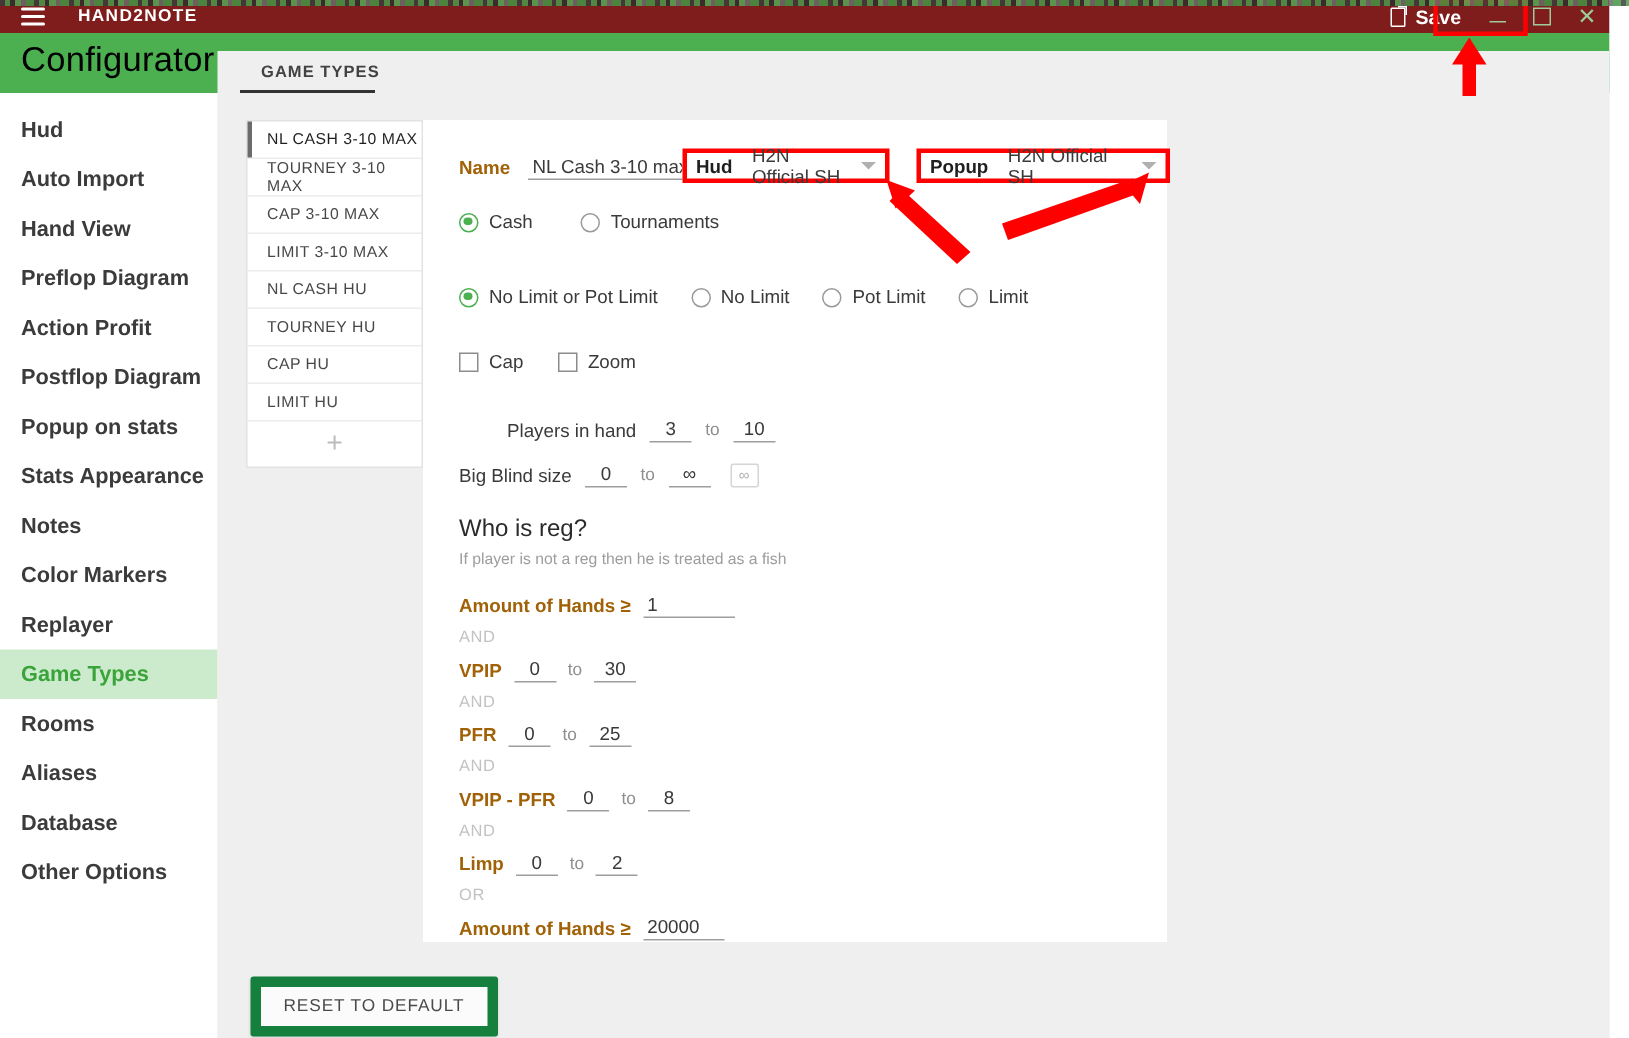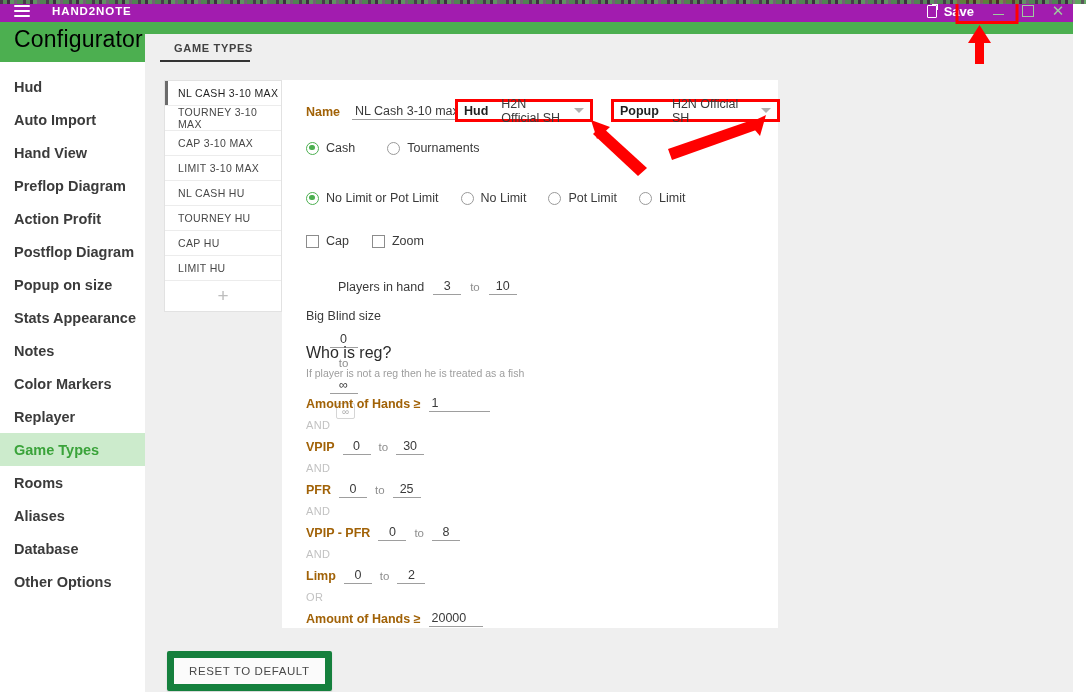--- a/index.html
+++ b/index.html
@@ -16,21 +16,21 @@
       repeating-linear-gradient(90deg,
         #3c3c3c 0px,#3c3c3c 3px,#4a9a4a 3px,#4a9a4a 7px,
         #2f2f2f 7px,#2f2f2f 10px,#55a855 10px,#55a855 14px,
         #6b6b6b 14px,#6b6b6b 17px,#439543 17px,#439543 23px);
     opacity:.85;z-index:40;pointer-events:none;}
 
   
   .app-window{position:absolute;left:0;top:0;width:1073px;height:692px;background:#efefef;overflow:hidden;}
 
   
-  .titlebar{position:absolute;left:0;top:0;width:1073px;height:22px;background:#a21caf;
+  .titlebar{position:absolute;left:0;top:0;width:1073px;height:22px;background:#7f1d1d;
     display:flex;align-items:center;}
   .hamburger{width:16px;height:12px;margin-left:14px;display:flex;flex-direction:column;
     justify-content:space-between;cursor:pointer;}
   .hamburger i{display:block;height:2px;background:#ffffff;border-radius:1px;}
   .app-title{margin-left:22px;color:#ffffff;font-size:11.5px;font-weight:bold;letter-spacing:.9px;}
   .titlebar-spacer{flex:1;}
   .save-btn{position:relative;display:flex;align-items:center;gap:6px;
     padding:2px 9px;color:#ffffff;font-size:13px;font-weight:bold;cursor:pointer;}
   .save-icon{display:inline-block;width:11px;height:13px;position:relative;}
   .save-icon:before{content:"";position:absolute;left:0;top:0;width:8px;height:11px;
@@ -104,21 +104,21 @@
     border-radius:50%;background:#4caf50;}
   .cbox{width:13px;height:13px;border:1.6px solid #8c8c8c;box-sizing:border-box;cursor:pointer;flex:none;}
   .opt{display:flex;align-items:center;gap:7px;cursor:pointer;}
   .opt span{font-size:12.5px;color:#3a3a3a;}
 
   .cash-row{position:absolute;left:24px;top:61px;display:flex;align-items:center;gap:32px;}
   .limit-row{position:absolute;left:24px;top:111px;display:flex;align-items:center;gap:22px;}
   .capzoom-row{position:absolute;left:24px;top:154px;display:flex;align-items:center;gap:23px;}
 
   .players-row{position:absolute;left:24px;top:199px;display:flex;align-items:center;gap:9px;margin-left:32px;}
-  .bb-row{position:absolute;left:24px;top:229px;display:flex;align-items:center;gap:9px;flex-direction:column;}
+  .bb-row{position:absolute;left:24px;top:229px;display:flex;align-items:center;gap:9px;}
   .to-txt{font-size:11.5px;color:#8e8e8e;}
   .inf-btn{width:17px;height:14px;border:1px solid #d5d5d5;border-radius:2px;color:#b0b0b0;
     font-size:10px;display:flex;align-items:center;justify-content:center;cursor:pointer;margin-left:4px;}
 
   .reg-title{position:absolute;left:24px;top:264px;font-size:16px;font-weight:normal;color:#2b2b2b;}
   .reg-sub{position:absolute;left:24px;top:287px;font-size:10.5px;color:#9d9d9d;}
 
   .stat-block{position:absolute;left:24px;top:313px;width:440px;}
   .stat-row{height:21.5px;display:flex;align-items:center;gap:8px;}
   .conj{height:21.5px;display:flex;align-items:center;font-size:11px;color:#c2c2c2;letter-spacing:.4px;}
@@ -165,21 +165,21 @@
       <div class="tab-underline"></div>
     </div>
 
     <div class="sidebar">
       <div class="side-item">Hud</div>
       <div class="side-item">Auto Import</div>
       <div class="side-item">Hand View</div>
       <div class="side-item">Preflop Diagram</div>
       <div class="side-item">Action Profit</div>
       <div class="side-item">Postflop Diagram</div>
-      <div class="side-item">Popup on size</div>
+      <div class="side-item">Popup on stats</div>
       <div class="side-item">Stats Appearance</div>
       <div class="side-item">Notes</div>
       <div class="side-item">Color Markers</div>
       <div class="side-item">Replayer</div>
       <div class="side-item active">Game Types</div>
       <div class="side-item">Rooms</div>
       <div class="side-item">Aliases</div>
       <div class="side-item">Database</div>
       <div class="side-item">Other Options</div>
     </div>

